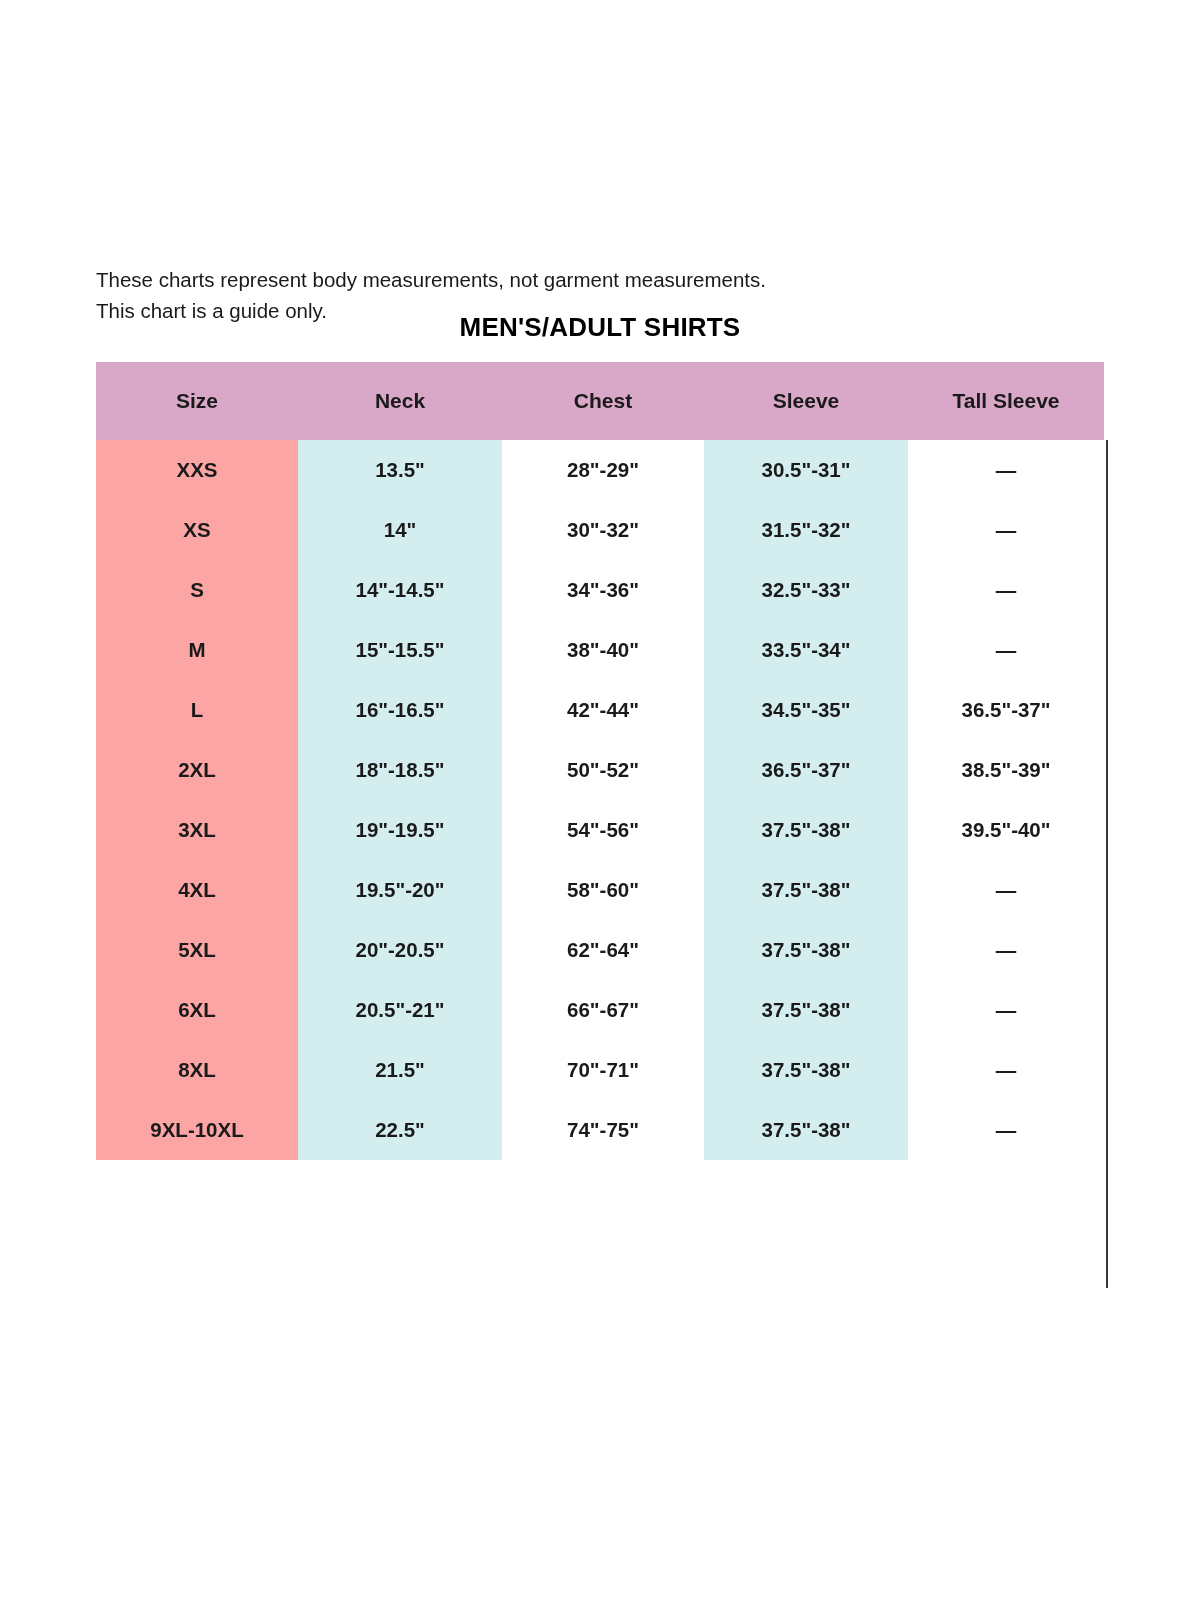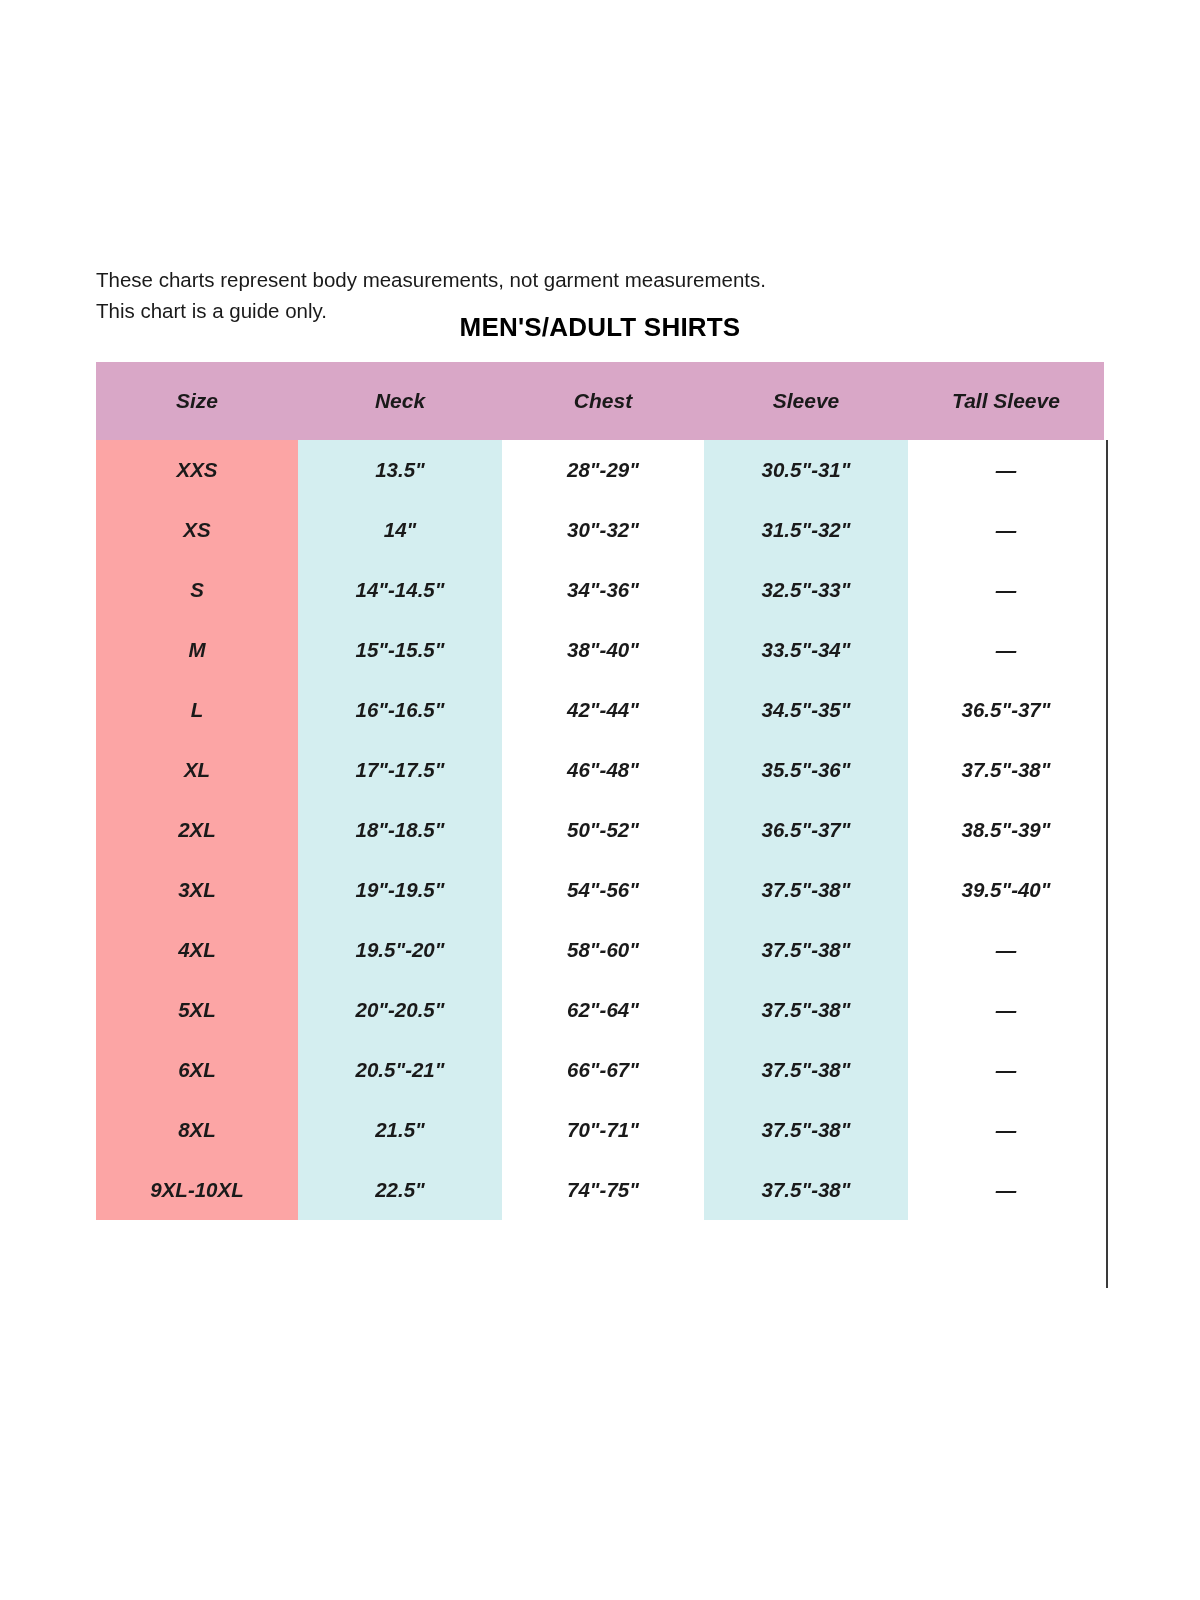--- a/index.html
+++ b/index.html
@@ -56,21 +56,20 @@
   .table-wrap {
     position: absolute;
     left: 96px;
     top: 362px;
     width: 1008px;
   }
   table.size-table {
     border-collapse: collapse;
     width: 1008px;
     table-layout: fixed;
-    font-style: italic;
   }
   table.size-table col.c-size  { width: 202px; }
   table.size-table col.c-neck  { width: 204px; }
   table.size-table col.c-chest { width: 202px; }
   table.size-table col.c-sleeve{ width: 204px; }
   table.size-table col.c-tall  { width: 196px; }
 
   table.size-table thead th {
     background: #d9a7c7;
     height: 78px;
@@ -174,27 +173,20 @@
           <td class="dash">—</td>
         </tr>
         <tr>
           <td class="col-size">L</td>
           <td class="shade">16"-16.5"</td>
           <td>42"-44"</td>
           <td class="shade">34.5"-35"</td>
           <td>36.5"-37"</td>
         </tr>
         <tr>
-          <td class="col-size">XL</td>
-          <td class="shade">17"-17.5"</td>
-          <td>46"-48"</td>
-          <td class="shade">35.5"-36"</td>
-          <td>37.5"-38"</td>
-        </tr>
-        <tr>
           <td class="col-size">2XL</td>
           <td class="shade">18"-18.5"</td>
           <td>50"-52"</td>
           <td class="shade">36.5"-37"</td>
           <td>38.5"-39"</td>
         </tr>
         <tr>
           <td class="col-size">3XL</td>
           <td class="shade">19"-19.5"</td>
           <td>54"-56"</td>

